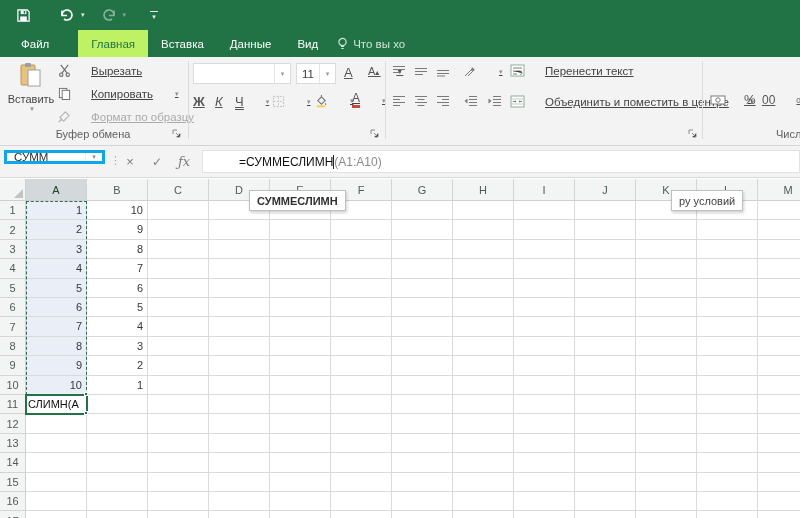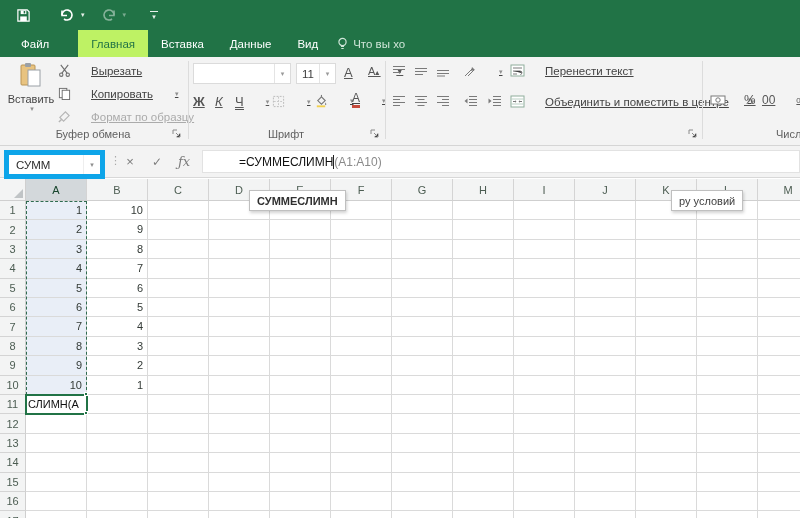--- a/index.html
+++ b/index.html
@@ -35,21 +35,21 @@
   .dd { font-size:7px; color:#8f8f8f; margin-left:2px; }
   .combo { position:absolute; height:21px; background:#fff; border:1px solid #dbdbdb; display:flex; align-items:center; font-size:11.5px; color:#3d3d3d; cursor:pointer; }
   .combo .val { flex:1; padding:0 5px; overflow:hidden; }
   .combo .arr { width:16px; align-self:stretch; border-left:1px solid #e4e4e4; display:flex; align-items:center; justify-content:center; font-size:7px; color:#9a9a9a; }
   .fontletter { font-size:13px; color:#565656; cursor:pointer; }
   .big-paste { position:absolute; left:8px; top:5px; width:46px; height:74px; display:flex; flex-direction:column; align-items:center; justify-content:flex-start; cursor:pointer; }
   .big-paste .lbl { font-size:11px; color:#444; margin-top:3px; }
 
   
   .fbar { position:absolute; left:0; top:146px; width:800px; height:32px; background:#f3f3f3; border-bottom:1px solid #d8d8d8; }
-  .namebox { position:absolute; left:4px; top:4px; width:101px; height:29px; background:#fff; border:5px solid #0ea5e9; display:flex; align-items:center; }
+  .namebox { position:absolute; left:4px; top:4px; width:101px; height:14px; background:#fff; border:3px solid #0ea5e9; display:flex; align-items:center; }
   .namebox .val { flex:1; font-size:11.5px; color:#2b2b2b; padding-left:7px; }
   .namebox .arr { width:17px; align-self:stretch; display:flex; align-items:center; justify-content:center; font-size:7px; color:#8f8f8f; border-left:1px solid #eee; }
   .fdots { position:absolute; left:110px; top:8px; color:#aaa; font-size:11px; }
   .fbtn { position:absolute; top:4px; height:23px; width:24px; display:flex; align-items:center; justify-content:center; color:#7c7c7c; font-size:13px; cursor:pointer; background:transparent; }
   .ffield { position:absolute; left:202px; top:4px; right:0; height:23px; background:#fff; border:1px solid #e2e2e2; display:flex; align-items:center; font-size:12px; padding-left:28px; }
   .ffield .typed { color:#111;margin-left:8px; }
   .ffield .caret { display:inline-block; width:1px; height:14px; background:#222; margin:0 0px; }
   .ffield .ref { color:#8a8a8a; }
 
   
@@ -205,21 +205,20 @@
           <path d="M8 3 V1" stroke="#777" stroke-width="1.2"></path>
           <path d="M12.5 9 q1.5 2 0 3 q-1.5-1 0-3" fill="#777"></path>
           <rect x="3" y="12.2" width="9" height="2" fill="#f2d04e"></rect>
         </svg>
       <span class="dd">▾</span>
     </div>
     <div class="rbtn" style="left:352px; top:36px">
       <span style="font-size:12px; color:#565656; display:inline-block; line-height:11px">А<span style="display:block; height:3px; background:#c54a3c; margin-top:1px"></span></span>
       <span class="dd">▾</span>
     </div>
-    <div class="group-label" style="left:190px; width:192px">Шрифт</div>
     <div class="launcher" style="left:370px">
       <svg width="10" height="10" viewBox="0 0 10 10">
           <path d="M1 1 H5 M1 1 V5" stroke="#8a8a8a"></path>
           <path d="M4 4 L8 8 M8 4.5 V8 H4.5" stroke="#8a8a8a"></path>
         </svg>
     </div>
     <div class="vsep" style="left:385px"></div>
 
     <div class="rbtn" style="left:392px; top:8px">
         <svg width="14" height="12" viewBox="0 0 14 12">

